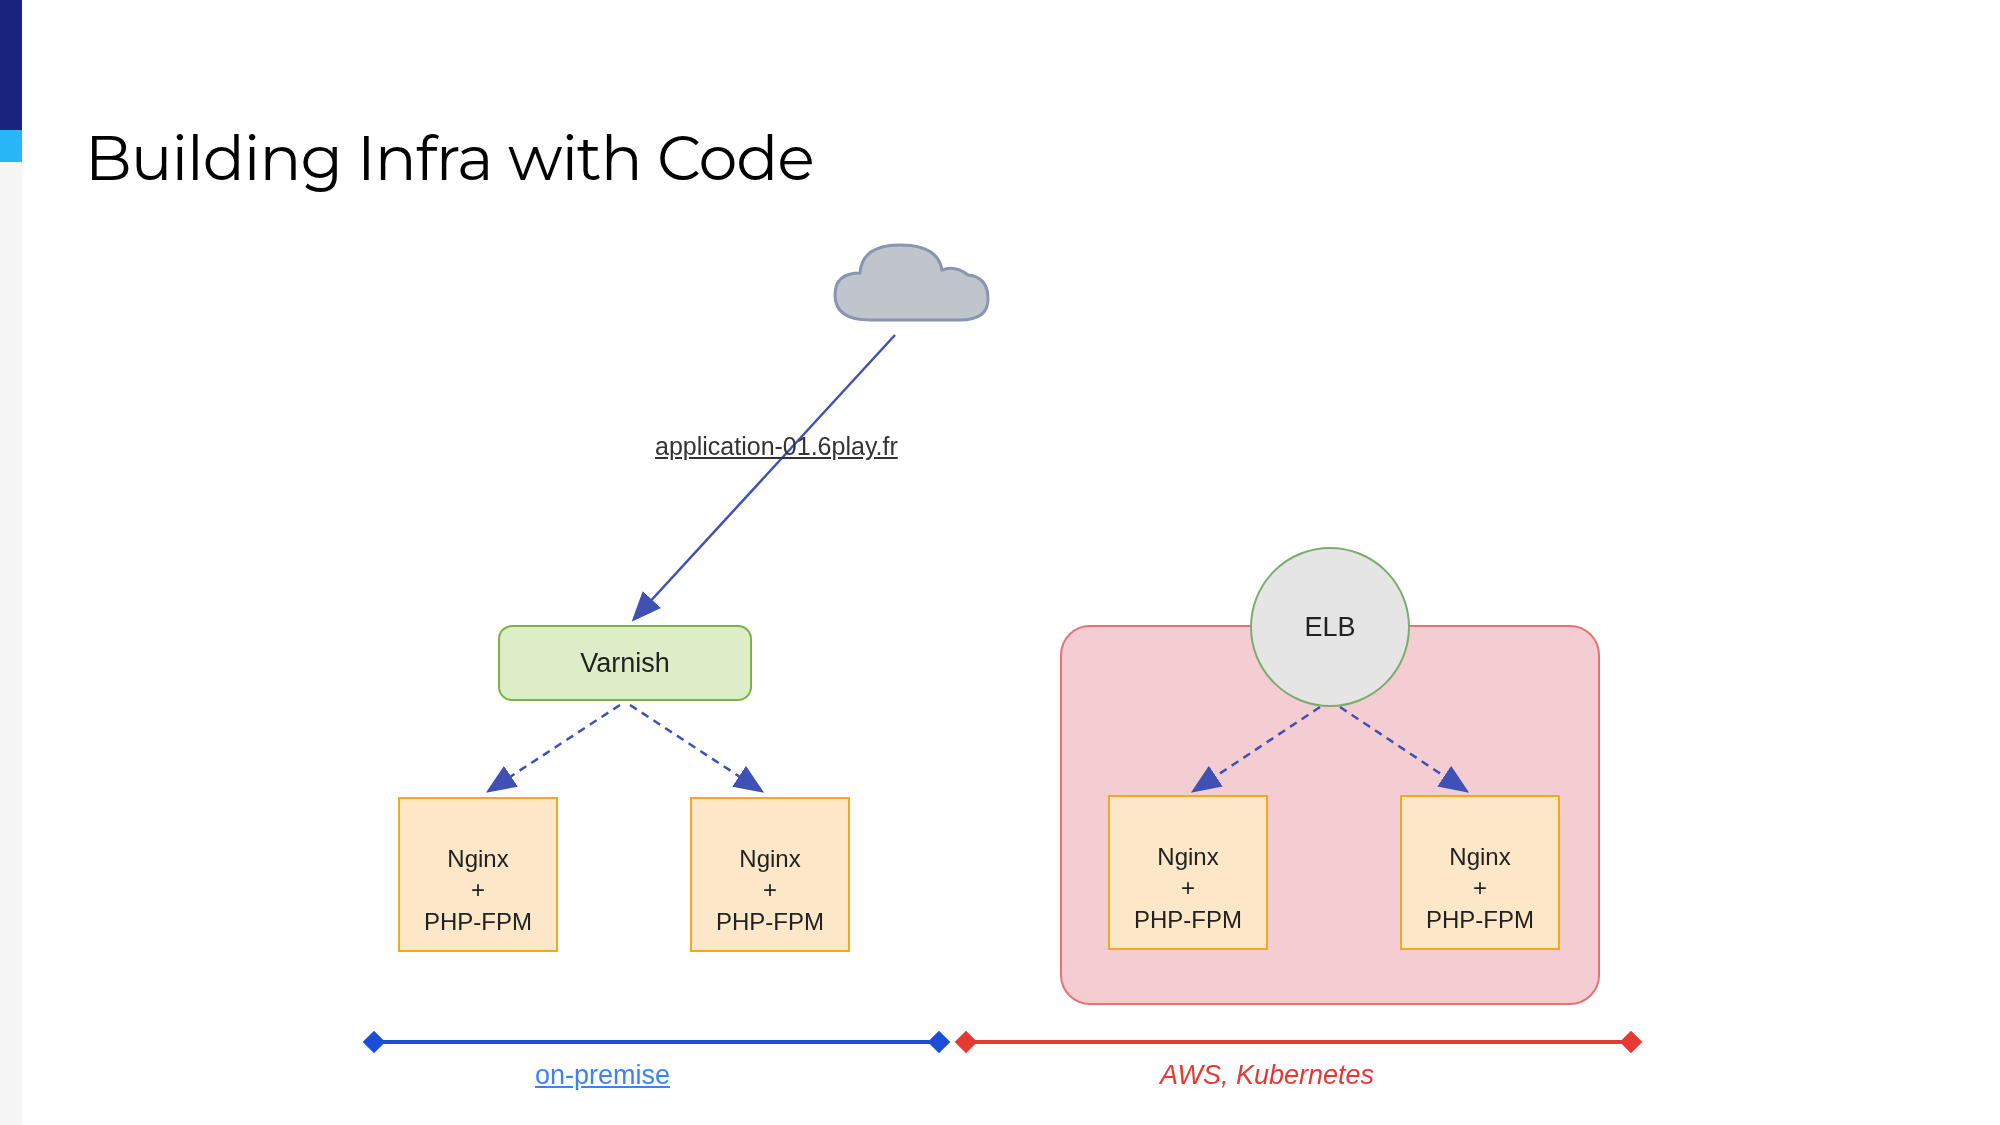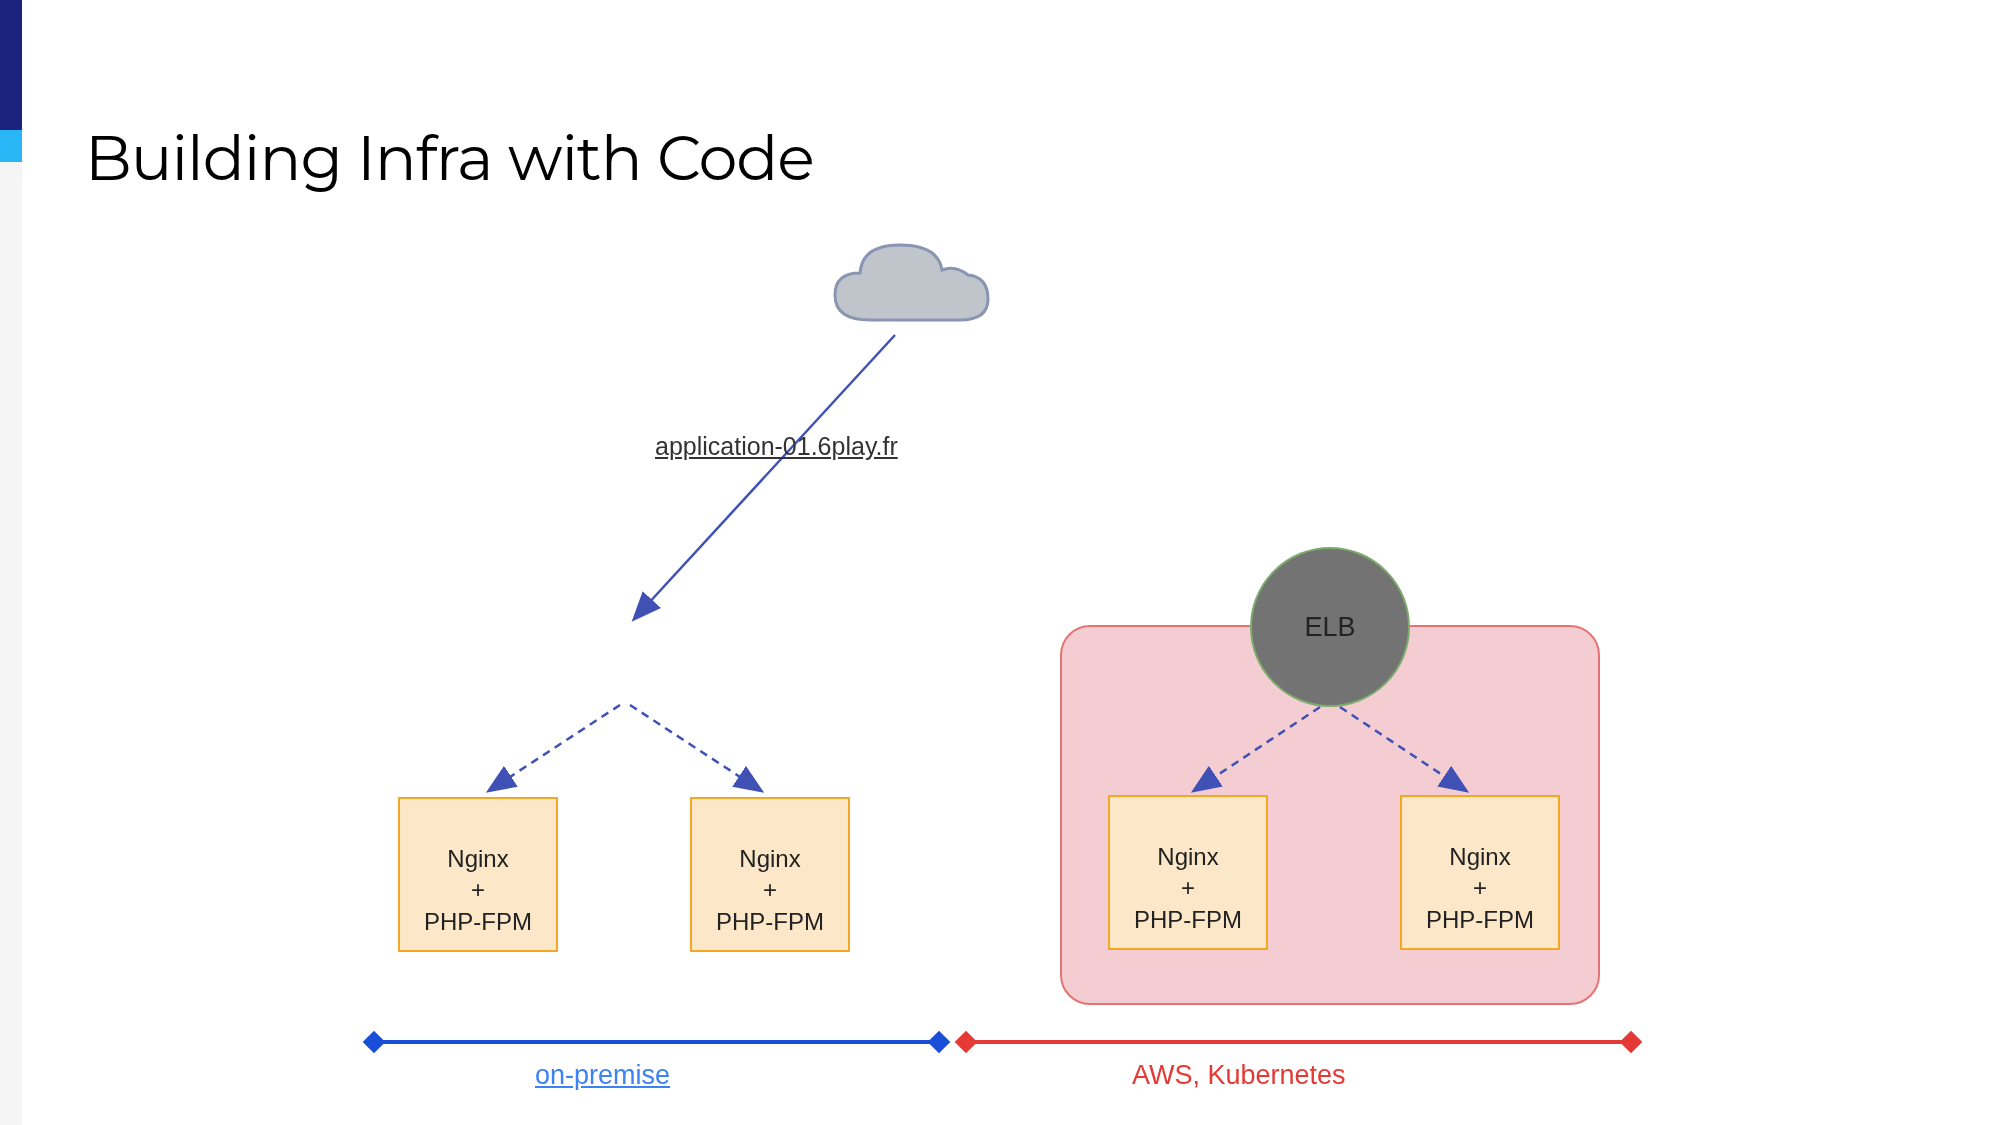--- a/index.html
+++ b/index.html
@@ -105,21 +105,21 @@
       font-family: Arial, sans-serif;
       white-space: pre-line;
       margin-top: 31px;
     }
     .elb-circle {
       position: absolute;
       left: 1250px;
       top: 547px;
       width: 160px;
       height: 160px;
-      background: #737373;
+      background: #e5e5e5;
       border: 2px solid #7cab6e;
       border-radius: 50%;
       display: flex;
       align-items: center;
       justify-content: center;
     }
     .aws-container {
       position: absolute;
       left: 1060px;
       top: 625px;
@@ -183,20 +183,23 @@
     <defs>
       <marker id="arrow-blue" markerWidth="12" markerHeight="12" refX="10" refY="5" orient="auto">
         <path d="M 0 0 L 12 5 L 0 10 Z" fill="#3f51b5"></path>
       </marker>
     </defs>
     <line x1="895" y1="335" x2="635" y2="618" stroke="#3f51b5" stroke-width="2.5" marker-end="url(#arrow-blue)"></line>
   </svg>
 
   <div class="link-label">application-01.6play.fr</div>
 
+  <div class="varnish-box">
+    <span class="box-label">Varnish</span>
+  </div>
 
   <svg style="position:absolute; left:0; top:0;" width="2000" height="1125">
     <defs>
       <marker id="arrow-blue2" markerWidth="12" markerHeight="12" refX="10" refY="5" orient="auto">
         <path d="M 0 0 L 12 5 L 0 10 Z" fill="#3f51b5"></path>
       </marker>
     </defs>
     <line x1="620" y1="705" x2="490" y2="790" stroke="#3f51b5" stroke-width="2.5" stroke-dasharray="8,6" marker-end="url(#arrow-blue2)"></line>
     <line x1="630" y1="705" x2="760" y2="790" stroke="#3f51b5" stroke-width="2.5" stroke-dasharray="8,6" marker-end="url(#arrow-blue2)"></line>
   </svg>
@@ -240,15 +243,15 @@
   </div>
 
   <div class="brace-line brace-blue" style="left:374px; width:565px;"></div>
   <div class="diamond diamond-blue" style="left:366px;"></div>
   <div class="diamond diamond-blue" style="left:931px;"></div>
   <div class="brace-label brace-label-blue" style="left:535px;">on-premise</div>
 
   <div class="brace-line brace-red" style="left:966px; width:665px;"></div>
   <div class="diamond diamond-red" style="left:958px;"></div>
   <div class="diamond diamond-red" style="left:1623px;"></div>
-  <div class="brace-label brace-label-red" style="left:1132px;">AWS, Kubernetes</div>
+  <div class="brace-label brace-label-red" style="left:1160px;font-style:italic;">AWS, Kubernetes</div>
 
 </div>
 
 </body></html>

